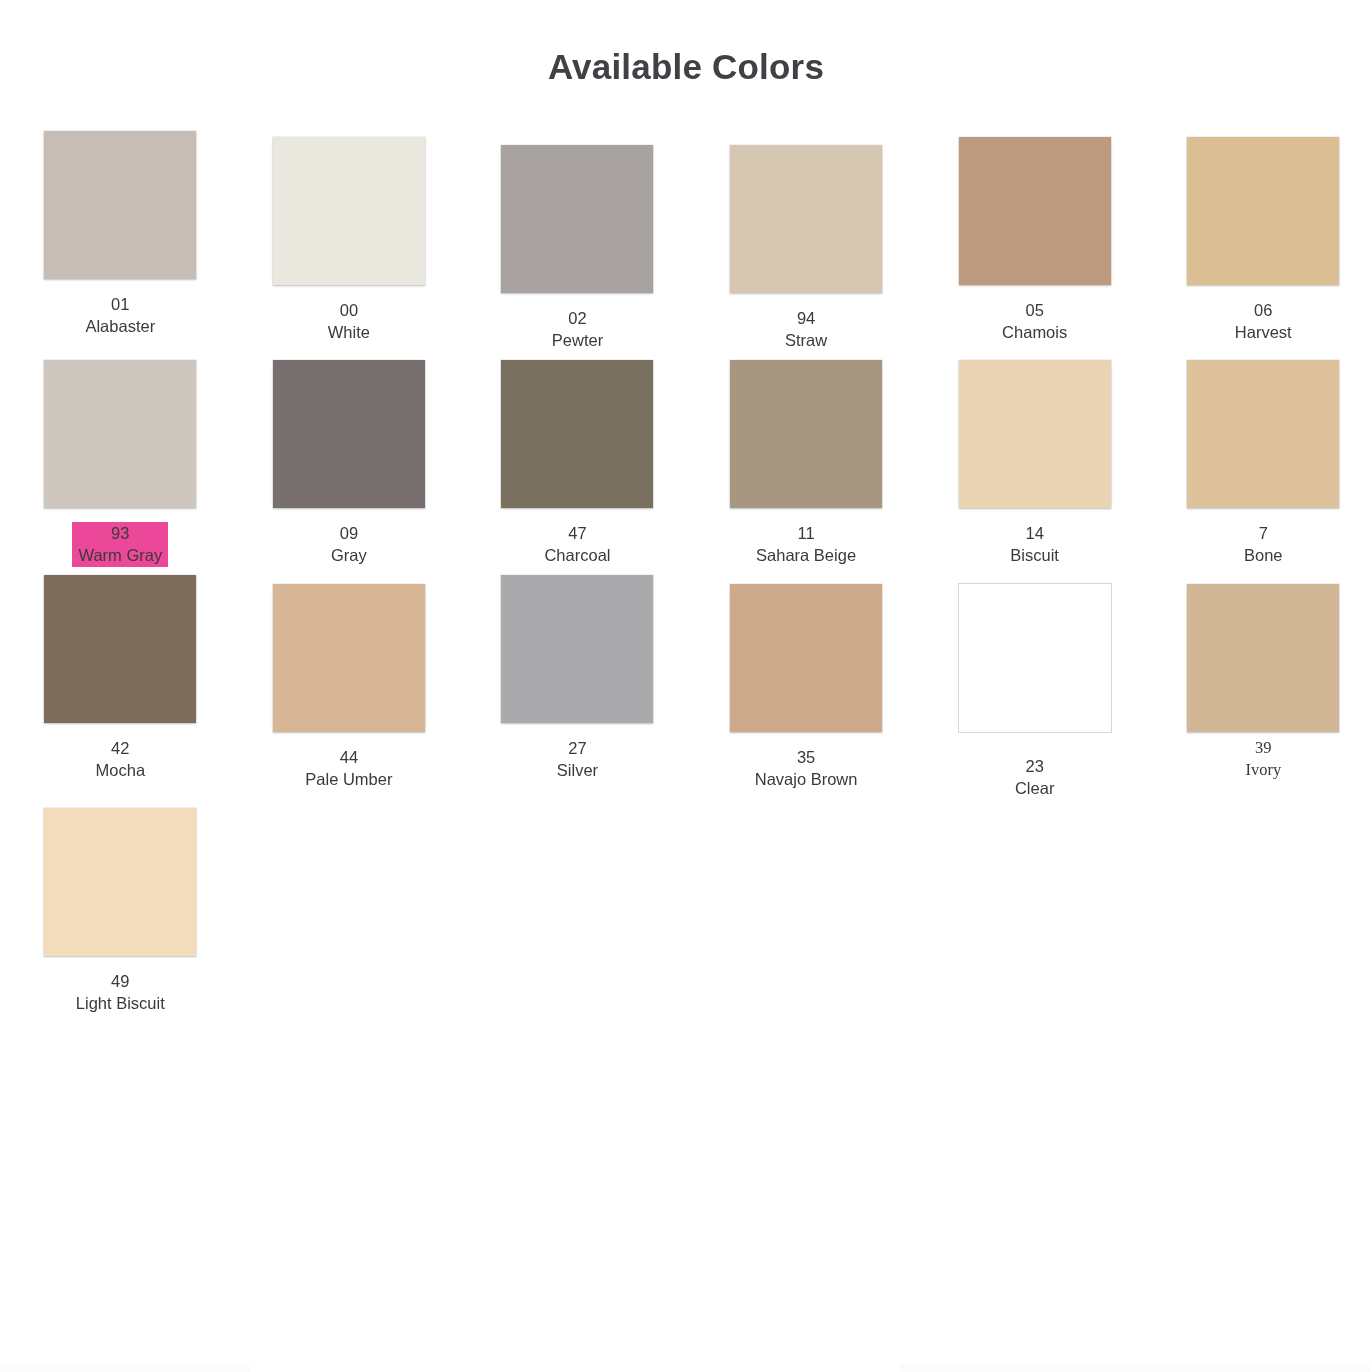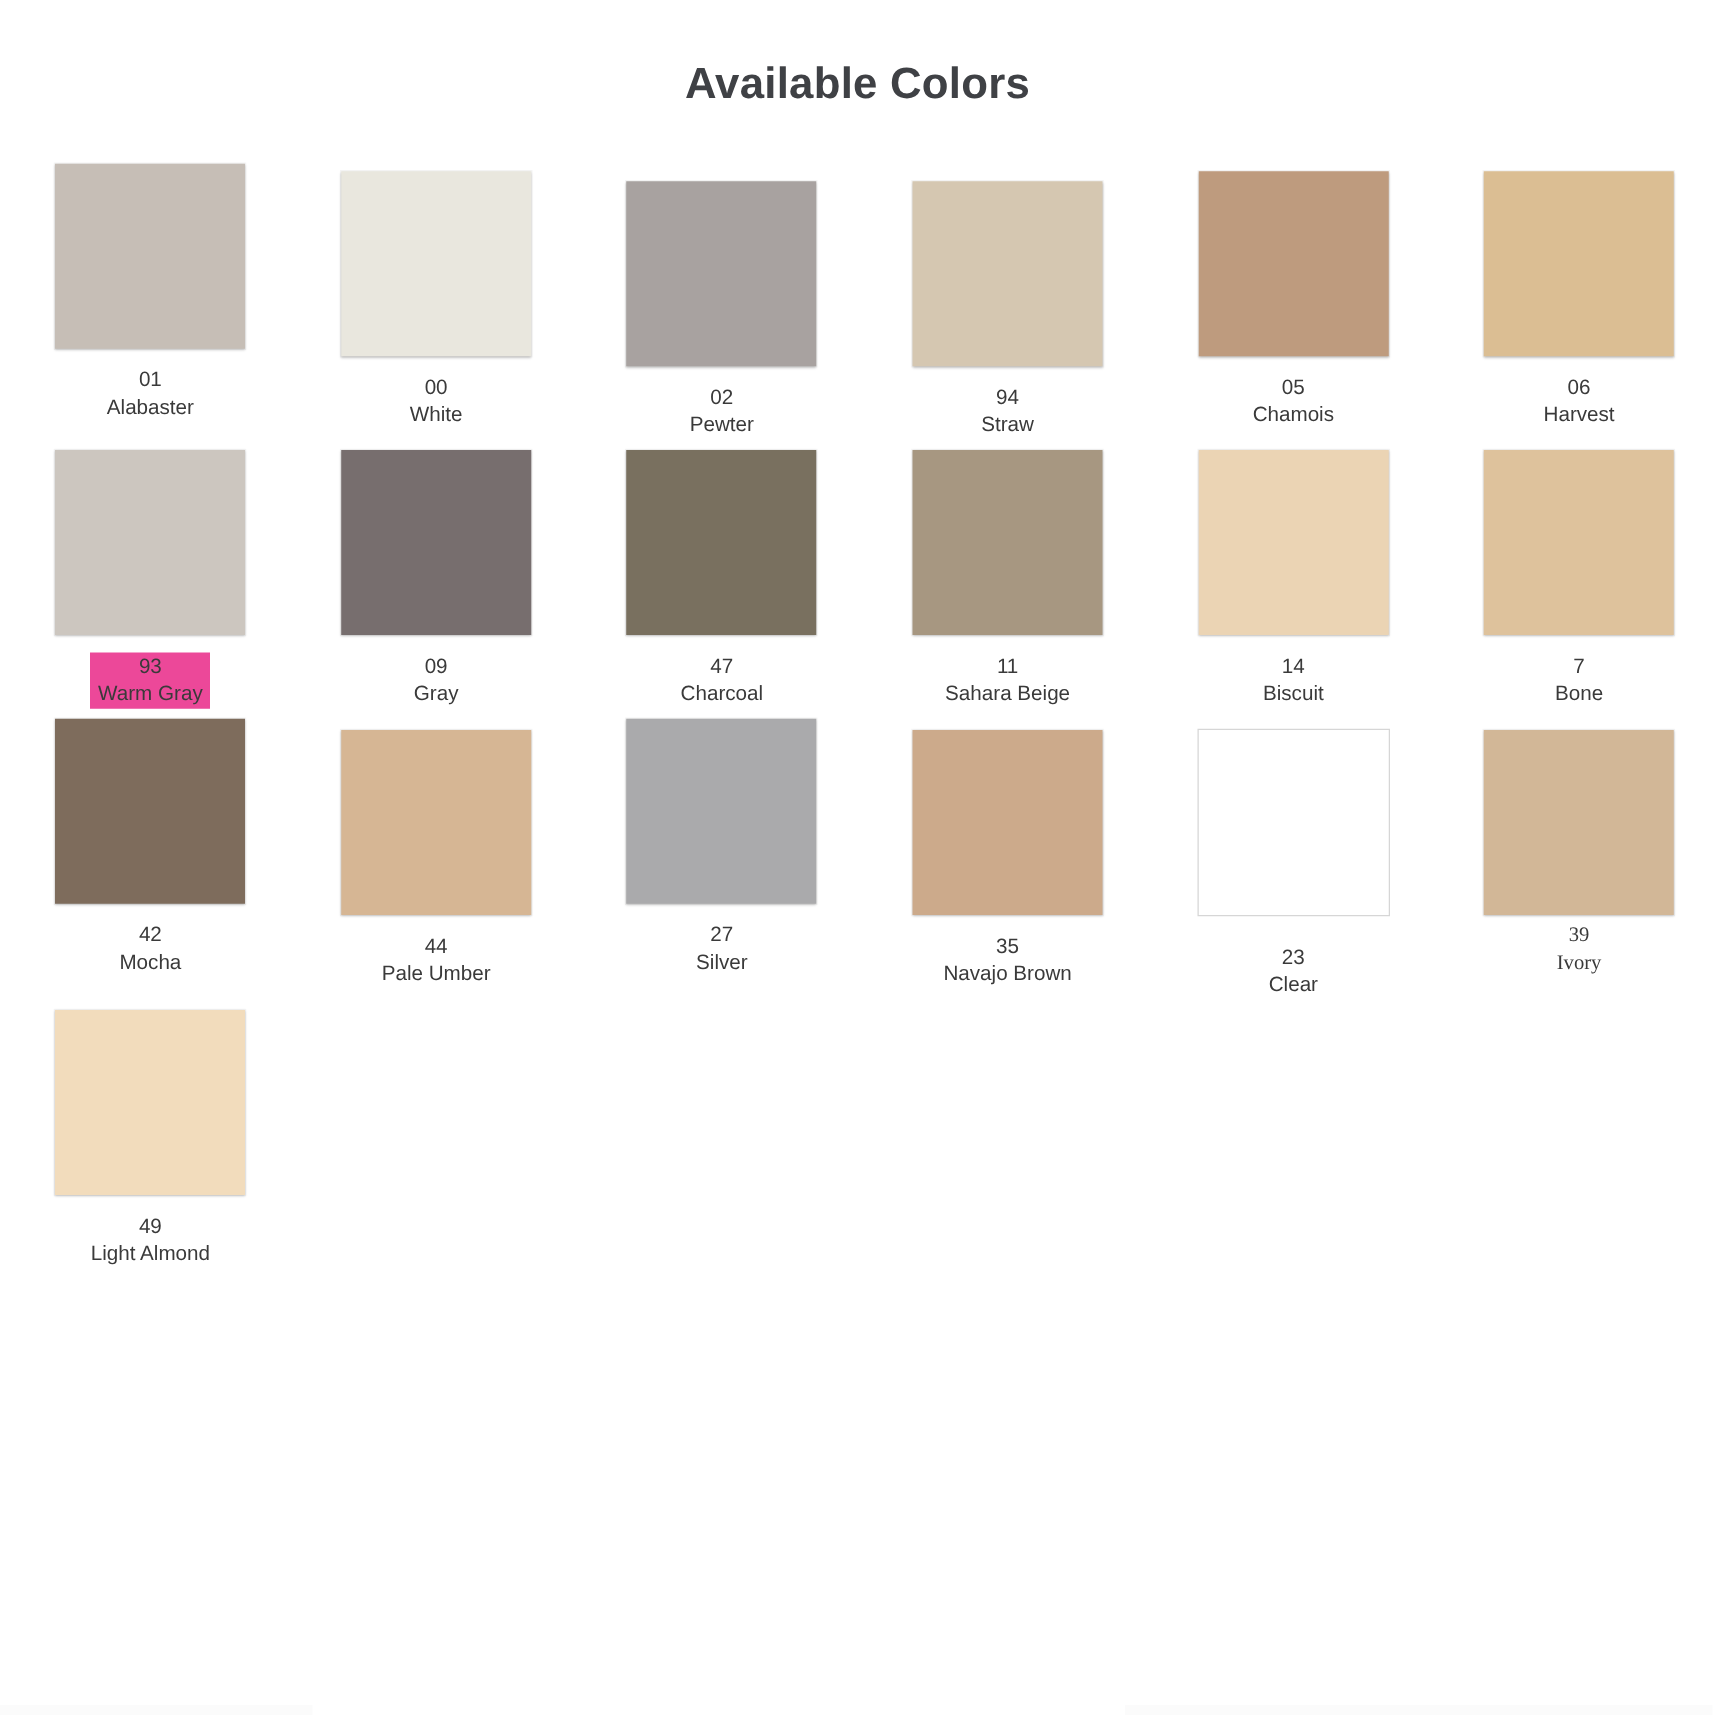--- a/index.html
+++ b/index.html
@@ -220,19 +220,19 @@
       <div class="swatch-chip" style="background: rgb(210, 183, 151); margin-top: 9px;"></div>
       <div class="swatch-label" style="margin-top: 5px; font-family: Liberation Serif, serif;">
         <span class="swatch-code">39</span>
         <span class="swatch-name">Ivory</span>
       </div>
     </div>
     <div class="swatch-cell">
       <div class="swatch-chip" style="background: rgb(242, 220, 188);"></div>
       <div class="swatch-label">
         <span class="swatch-code">49</span>
-        <span class="swatch-name">Light Almond</span>
+        <span class="swatch-name">Light Biscuit</span>
       </div>
     </div>
   </div>
 
 <div class="page-artifact left"></div>
 <div class="page-artifact right"></div>
 
 </body></html>

